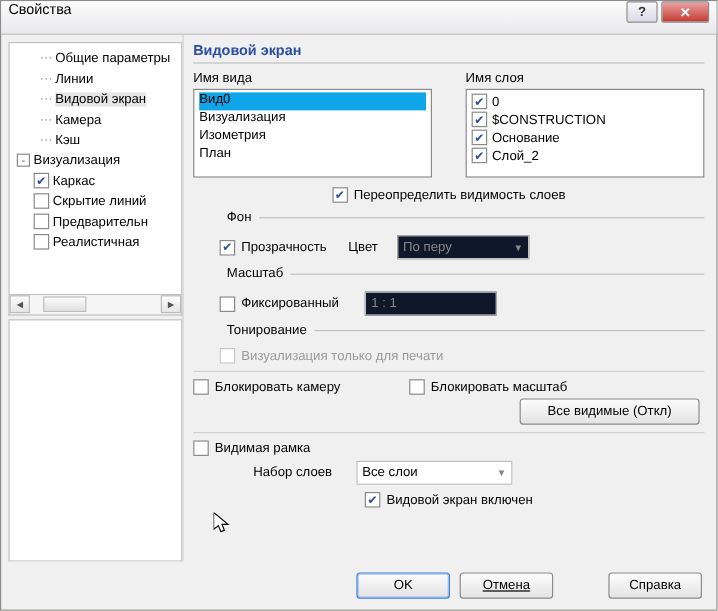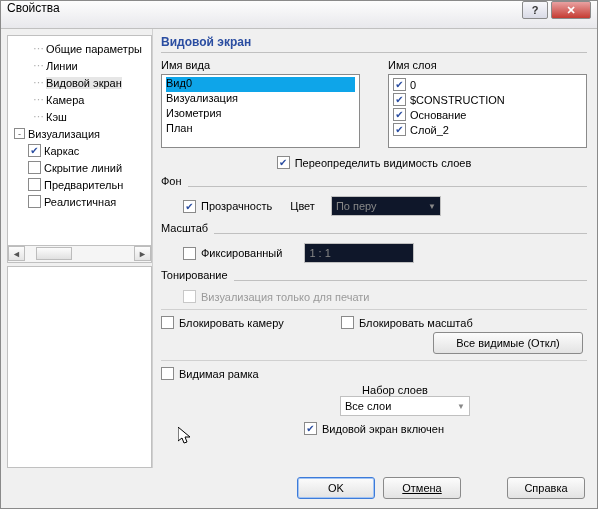--- a/index.html
+++ b/index.html
@@ -28,21 +28,21 @@
 .row2 { display: flex; gap: 28px; margin-top: 6px; }
 .col { flex: 1; display: flex; flex-direction: column; }
 .fldlabel { margin-bottom: 3px; }
 .listbox { border: 1px solid #8a8a8a; background: #fff; padding: 2px 4px; height: 74px; overflow: hidden; }
 .listbox div { height: 15px; white-space: nowrap; }
 .listbox .sel { background: #0ea5e9; }
 .chk-row { display: flex; align-items: center; margin: 4px 0; }
 .chk-row .chk, .chk-inline .chk { width: 13px; height: 13px; border: 1px solid #8a8a8a; background: #fff; display: flex; align-items: center; justify-content: center; font-size: 10px; color: #2a4da1; margin-right: 5px; flex-shrink: 0; }
 .chk-inline { display: inline-flex; align-items: center; }
 .section { margin-top: 6px; }
-.section-head { display: flex; align-items: flex-end; }
+.section-head { display: flex; align-items: center; margin-left: 28px; }
 .section-head .line { flex: 1; height: 1px; background: #c0c0c0; margin-left: 6px; }
 .section-body { padding: 6px 0 0 22px; }
 .field-row { display: flex; align-items: center; margin: 3px 0; }
 .field-row label { margin-right: 8px; }
 .combo { height: 20px; border: 1px solid #c0c0c0; background: #fff; display: flex; align-items: center; padding: 0 4px; }
 .combo.disabled { background: #0f172a; color: #888; }
 .combo .dd { margin-left: auto; color: #888; font-size: 8px; }
 .muted { color: #9a9a9a; }
 .btn { height: 22px; border: 1px solid #8a8a8a; border-radius: 3px; background: linear-gradient(#fcfcfc,#e3e3e3); padding: 0 14px; display: inline-flex; align-items: center; justify-content: center; }
 .btn.focus { border-color: #3d7bd9; box-shadow: 0 0 0 1px #a2c4f4 inset; }
@@ -238,21 +238,21 @@
       </div>
 
       <div class="hr"></div>
 
       <div class="chk-row">
         <span class="chk-inline">
           <span class="chk"></span>
             <span>Видимая рамка</span>
         </span>
       </div>
-      <div class="field-row" style="padding-left:50px;flex-direction:column;">
+      <div class="field-row" style="padding-left:50px;">
         <label>Набор слоев</label>
         <div class="combo" style="width:130px; margin-left:12px;">
           <span>Все слои</span>
             <span class="dd">▼</span>
         </div>
       </div>
       <div class="chk-row" style="justify-content:center; margin-top:6px;">
         <span class="chk-inline">
           <span class="chk">✔</span>
             <span>Видовой экран включен</span>

